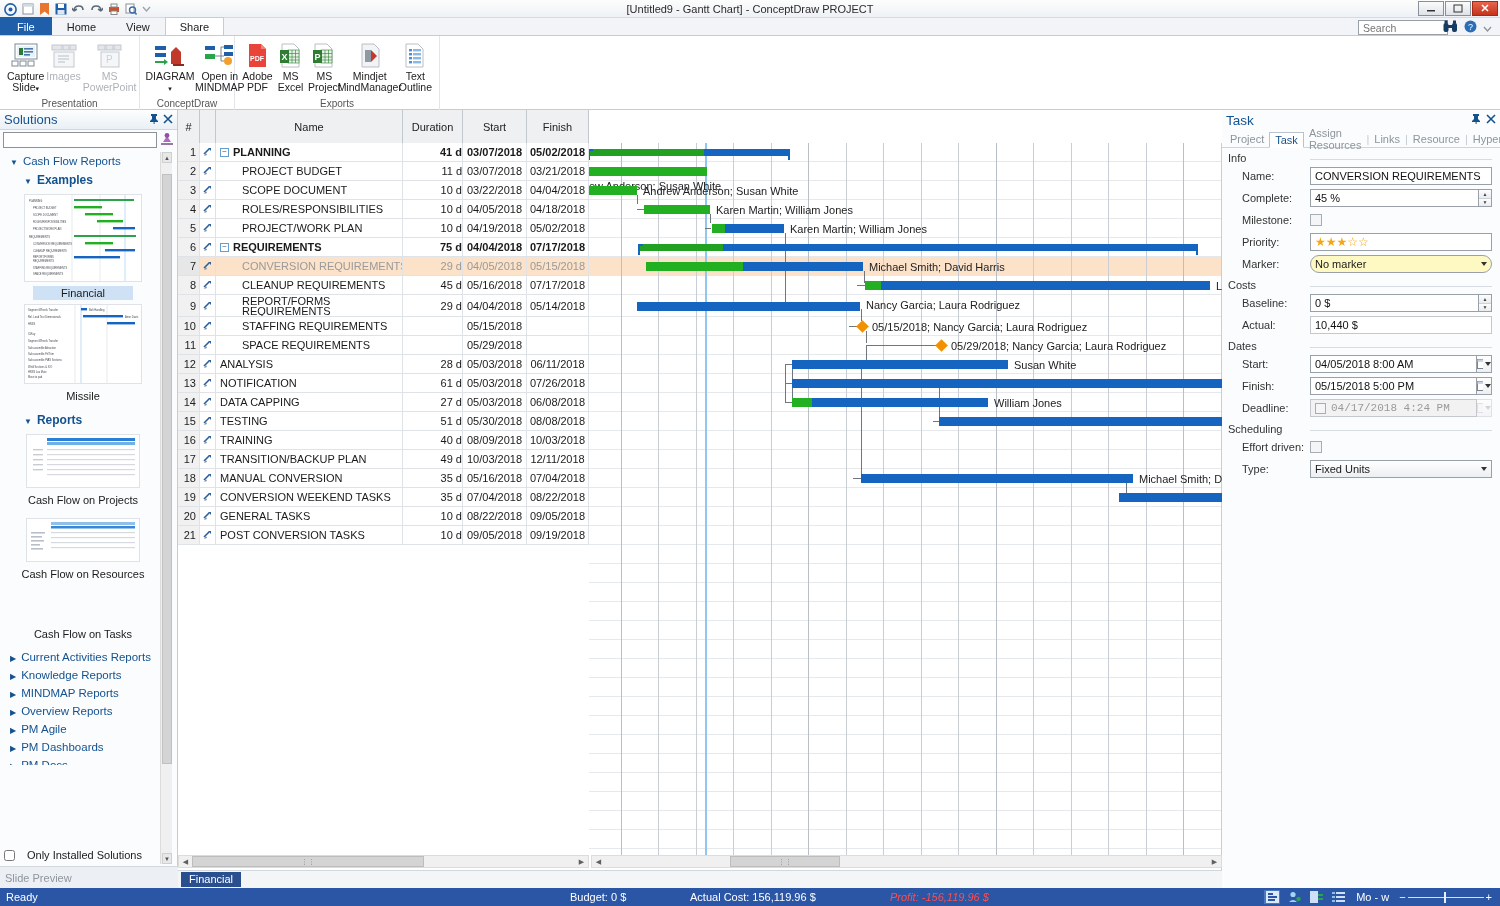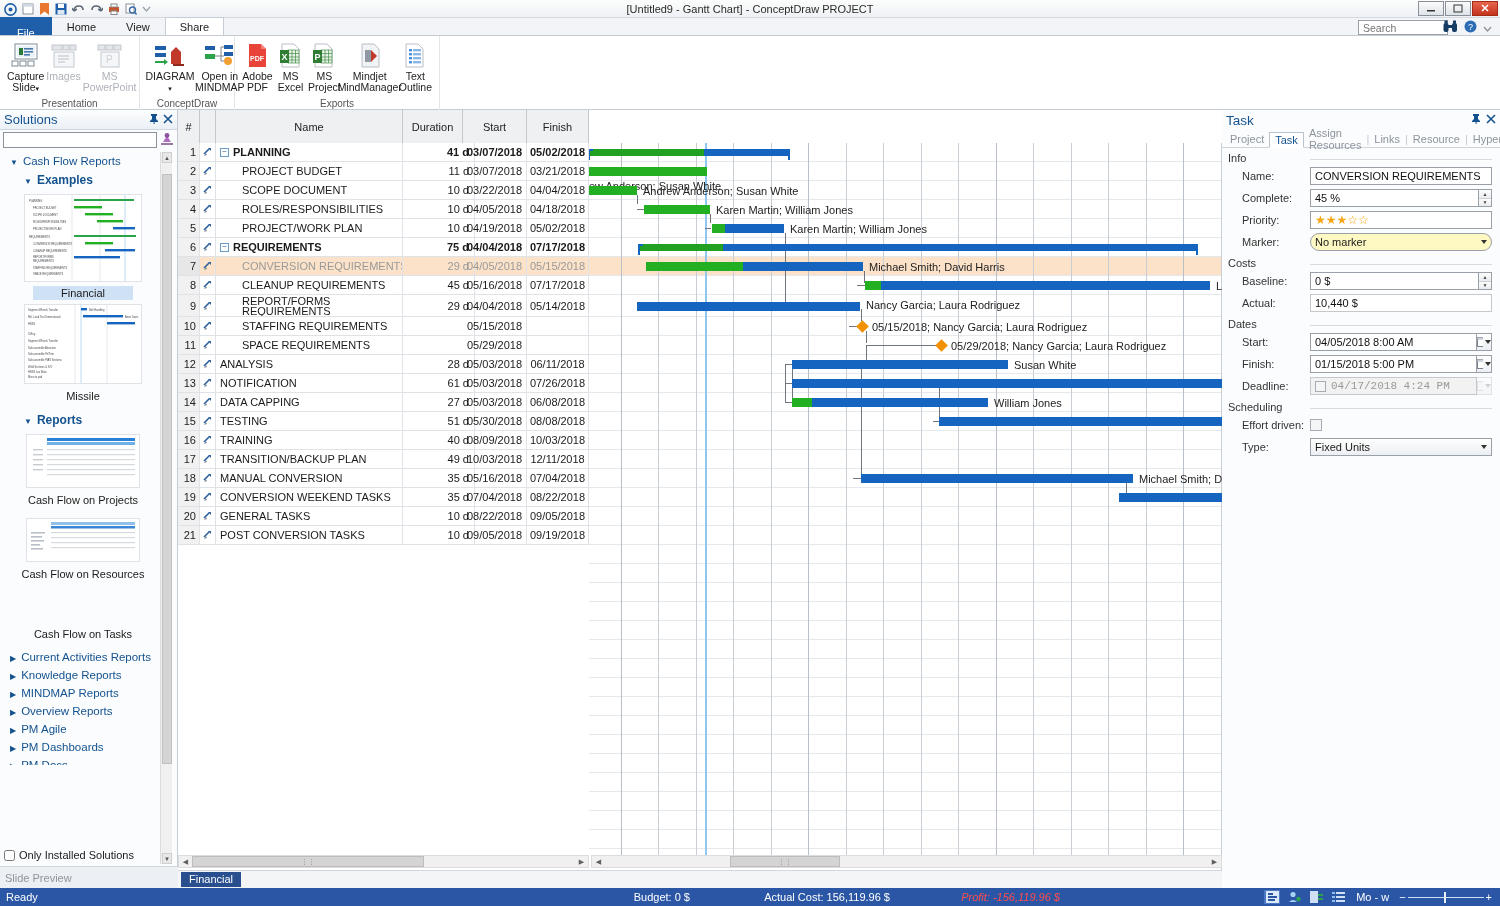--- a/index.html
+++ b/index.html
@@ -42,21 +42,21 @@
   
   .ribbon-tabs {
     position:absolute; left:0; top:18px; width:1500px; height:18px;
     background:#f2f4f7; border-bottom:1px solid #c6ccd4;
     display:flex; align-items:flex-end;
   }
   .rtab {
     height:18px; line-height:18px; padding:0 14px; font-size:11px; color:#222;
     border:1px solid transparent; border-bottom:none; cursor:default;
   }
-  .rtab.file { background:#1f5fa9; color:#fff; padding:6px 16px; }
+  .rtab.file { background:#1f5fa9; color:#fff; padding:0 16px; }
   .rtab.active { background:#fff; border-color:#c6ccd4; }
 
   
   .ribbon {
     position:absolute; left:0; top:36px; width:1500px; height:74px;
     background:#fff; border-bottom:1px solid #c6ccd4;
     display:flex; align-items:flex-start;
   }
   .rgroup { height:74px; position:relative; display:flex; flex-direction:column;
             border-right:1px solid #e2e6ea; }
@@ -99,21 +99,21 @@
   .sol-inner { position:absolute; left:0; top:0; width:166px; }
   .grp { color:#14528f; font-size:11.5px; padding:3px 0 3px 10px; cursor:default; }
   .grp .car { font-size:8px; margin-right:5px; }
   .grp.lvl2 { padding-left:24px; font-weight:bold; font-size:12px; }
   .thumb-wrap { text-align:center; margin:4px 0 2px 0; }
   .thumb-cap { text-align:center; font-size:11px; color:#1a1a1a; padding:2px 0 8px 0; }
   .thumb-cap.sel { background:#cfe2f5; display:inline-block; padding:1px 28px; }
   .mini { border:1px solid #dfe3e8; background:#fff; display:inline-block; }
   .sol-foot {
     position:absolute; left:0; bottom:26px; width:178px; height:14px;
-    display:flex; align-items:center; gap:4px; padding-left:4px; font-size:11px;
+    display:flex; align-items:center; gap:12px; padding-left:4px; font-size:11px;
   }
   .sol-foot input { width:11px; height:11px; margin:0; }
   .slide-preview {
     position:absolute; left:0; bottom:0; width:178px; height:22px;
     background:#eceff3; border-top:1px solid #d2d7dd;
     display:flex; align-items:center; padding-left:5px; color:#8f959d; font-size:11px;
   }
 
   
   .center { position:absolute; left:178px; top:110px; width:1044px; height:778px; background:#fff;
@@ -128,21 +128,21 @@
   .tbl { position:absolute; left:0; top:33px; width:411px; }
   .trow { position:relative; height:19px; border-bottom:1px solid #dfe2e6; }
   .trow.tall { height:22px; }
   .trow.sel { background:#fbe2c8; }
   .trow.sel .c-num { background:#e7e7e7; }
   .c { position:absolute; top:0; height:100%; display:flex; align-items:center;
        font-size:11px; border-right:1px solid #dfe2e6; overflow:hidden; white-space:nowrap; }
   .c-num { left:0; width:22px; justify-content:flex-end; padding-right:3px; background:#f1f1f1; color:#222; }
   .c-ic  { left:22px; width:16px; justify-content:center; }
   .c-name{ left:38px; width:187px; padding-left:4px; }
-  .c-dur { left:237px; width:60px; justify-content:flex-end; padding-right:5px; }
+  .c-dur { left:225px; width:60px; justify-content:flex-end; }
   .c-st  { left:285px; width:64px; justify-content:center; }
   .c-fi  { left:349px; width:62px; justify-content:center; }
   .bold { font-weight:bold; }
   .sel-txt { color:#9a9a9a; }
   .expander { display:inline-flex; width:9px; height:9px; border:1px solid #6b9cc9; background:#fff;
               align-items:center; justify-content:center; font-size:8px; line-height:8px;
               color:#25608f; margin-right:4px; vertical-align:middle; }
   .indent2 { padding-left:22px; }
   .namecell { display:flex; align-items:center; }
 
@@ -219,21 +219,21 @@
   .dtbtn { width:15px; height:18px; border:1px solid #9aa0a8; border-left:none;
            background:linear-gradient(#fefefe,#eceff3); display:flex; align-items:center;
            justify-content:center; }
   .dtcv { width:0;height:0;border-left:3px solid transparent;border-right:3px solid transparent;
           border-top:4px solid #333; margin-left:2px; }
 
   
   .statusbar { position:absolute; left:0; bottom:0; width:1500px; height:18px;
                background:#2a56a5; color:#fff; font-size:11px; display:flex; align-items:center; }
   .sb-ready { width:170px; padding-left:6px; }
-  .sb-cell { text-align:right; }
+  .sb-cell { text-align:left; }
   .sb-profit { color:#ff4d4d; }
   .sb-icons { display:flex; align-items:center; gap:6px; margin-left:auto; padding-right:8px; }
   .sb-ic { width:16px; height:14px; display:flex; align-items:center; justify-content:center; }
   .sb-ic.on { background:#4b78c4; }
   .zoom-slider { display:flex; align-items:center; gap:2px; }
   .zs-line { width:76px; height:1px; background:#cfe0f6; position:relative; }
   .zs-knob { position:absolute; left:36px; top:-5px; width:2px; height:11px; background:#e8f0fb; }
 </style>
 </head>
 <body>
@@ -1312,20 +1312,26 @@
       <span class="flabel">Complete:</span>
       <span class="fctrl">
         <span class="fin">45 %</span>
         <span class="spin">
             <div>▲</div>
             <div>▼</div>
           </span>
       </span>
     </div>
     <div class="frow">
+      <span class="flabel">Milestone:</span>
+      <span class="fctrl">
+          <span class="cbx"></span>
+        </span>
+    </div>
+    <div class="frow">
       <span class="flabel">Priority:</span>
       <span class="fctrl">
           <span class="fin">
             <span class="stars" id="stars">★★★☆☆</span>
           </span>
         </span>
     </div>
     <div class="frow">
       <span class="flabel">Marker:</span>
       <span class="fctrl">
@@ -1368,21 +1374,21 @@
               <rect x="0.5" y="0.5" width="8" height="9" fill="#fff" stroke="#7c838b"></rect>
               <rect x="0.5" y="0.5" width="8" height="2.4" fill="#c9d2dc"></rect>
             </svg>
             <span class="dtcv"></span>
         </span>
       </span>
     </div>
     <div class="frow">
       <span class="flabel">Finish:</span>
       <span class="fctrl">
-        <span class="fin">01/15/2018   5:00 PM</span>
+        <span class="fin">05/15/2018   5:00 PM</span>
         <span class="dtbtn">
           <svg width="9" height="10">
               <rect x="0.5" y="0.5" width="8" height="9" fill="#fff" stroke="#7c838b"></rect>
               <rect x="0.5" y="0.5" width="8" height="2.4" fill="#c9d2dc"></rect>
             </svg>
             <span class="dtcv"></span>
         </span>
       </span>
     </div>
     <div class="frow">

